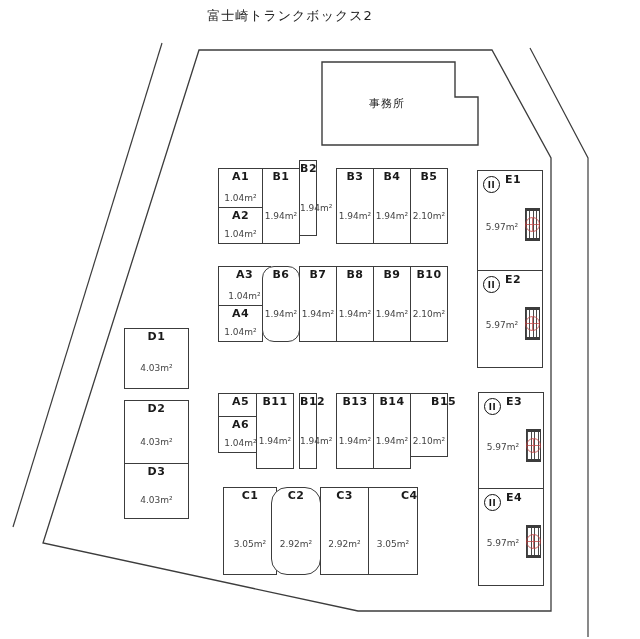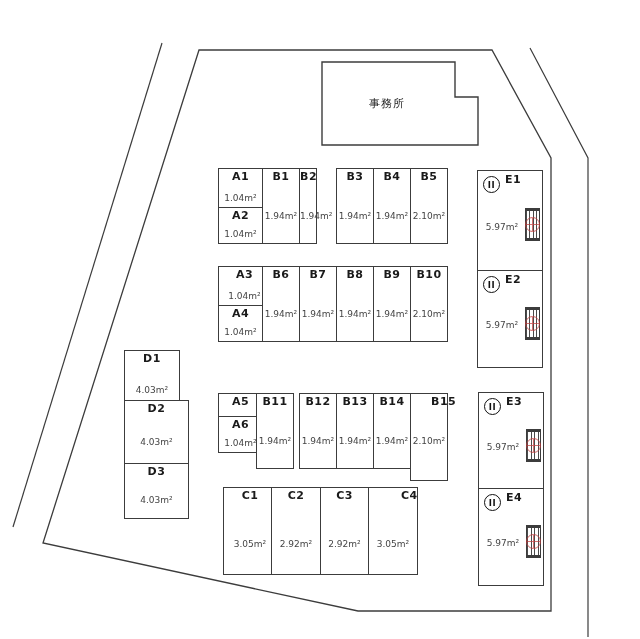--- a/index.html
+++ b/index.html
@@ -46,20 +46,21 @@
     background:
       linear-gradient(0deg,transparent 46%,rgba(194,59,59,.9) 46% 54%,transparent 54%),
       linear-gradient(90deg,transparent 44%,rgba(194,59,59,.9) 44% 56%,transparent 56%);
   }
 </style>
 </head>
 <body>
 
 <div class="canvas">
 
+  <div class="title">富士崎トランクボックス2</div>
 
   <svg class="lines" width="640" height="639" viewBox="0 0 640 639">
 
     <path d="M199,50 L492,50 L551,158 L551,611 L358,611 L43,543 Z" fill="none" stroke="#3c3c3c" stroke-width="1.3"></path>
 
     <path d="M162,43 L13,527" fill="none" stroke="#3c3c3c" stroke-width="1.2"></path>
     <path d="M530,48 L588,158 L588,637" fill="none" stroke="#3c3c3c" stroke-width="1.2"></path>
 
     <path d="M322,62 L455,62 L455,97 L478,97 L478,145 L322,145 Z" fill="#ffffff" stroke="#3c3c3c" stroke-width="1.4"></path>
   </svg>
@@ -72,21 +73,21 @@
         <span class="uarea" style="top: 24px;">1.04m²</span>
       </div>
       <div class="cell" style="left: 218px; top: 207px; width: 45px; height: 37px;">
         <span class="ulabel">A2</span>
         <span class="uarea" style="top: 21px;">1.04m²</span>
       </div>
       <div class="cell" style="left: 262px; top: 168px; width: 38px; height: 76px;">
         <span class="ulabel">B1</span>
         <span class="uarea" style="top: 42px;">1.94m²</span>
       </div>
-      <div class="cell" style="left: 299px; top: 168px; width: 18px; height: 76px;">
+      <div class="cell" style="left: 299px; top: 160px; width: 18px; height: 76px;">
         <span class="ulabel">B2</span>
         <span class="uarea" style="top: 42px;">1.94m²</span>
       </div>
       <div class="cell" style="left: 336px; top: 168px; width: 38px; height: 76px;">
         <span class="ulabel">B3</span>
         <span class="uarea" style="top: 42px;">1.94m²</span>
       </div>
       <div class="cell" style="left: 373px; top: 168px; width: 38px; height: 76px;">
         <span class="ulabel">B4</span>
         <span class="uarea" style="top: 42px;">1.94m²</span>
@@ -96,21 +97,21 @@
         <span class="uarea" style="top: 42px;">2.10m²</span>
       </div>
       <div class="cell" style="left: 218px; top: 266px; width: 53px; height: 40px;">
         <span class="ulabel">A3</span>
         <span class="uarea" style="top: 24px;">1.04m²</span>
       </div>
       <div class="cell" style="left: 218px; top: 305px; width: 45px; height: 37px;">
         <span class="ulabel">A4</span>
         <span class="uarea" style="top: 21px;">1.04m²</span>
       </div>
-      <div class="cell" style="left: 262px; top: 266px; width: 38px; height: 76px;">
+      <div class="cell" style="left: 262px; top: 266px; width: 38px; height: 76px; border-radius: 12px;">
         <span class="ulabel">B6</span>
         <span class="uarea" style="top: 42px;">1.94m²</span>
       </div>
       <div class="cell" style="left: 299px; top: 266px; width: 38px; height: 76px;">
         <span class="ulabel">B7</span>
         <span class="uarea" style="top: 42px;">1.94m²</span>
       </div>
       <div class="cell" style="left: 336px; top: 266px; width: 38px; height: 76px;">
         <span class="ulabel">B8</span>
         <span class="uarea" style="top: 42px;">1.94m²</span>
@@ -128,53 +129,53 @@
         <span class="uarea" style="top: 24px;">1.04m²</span>
       </div>
       <div class="cell" style="left: 218px; top: 416px; width: 45px; height: 37px;">
         <span class="ulabel">A6</span>
         <span class="uarea" style="top: 21px;">1.04m²</span>
       </div>
       <div class="cell" style="left: 256px; top: 393px; width: 38px; height: 76px;">
         <span class="ulabel">B11</span>
         <span class="uarea" style="top: 42px;">1.94m²</span>
       </div>
-      <div class="cell" style="left: 299px; top: 393px; width: 38px; height: 76px;">
+      <div class="cell" style="left: 299px; top: 393px; width: 18px; height: 76px;">
         <span class="ulabel">B12</span>
         <span class="uarea" style="top: 42px;">1.94m²</span>
       </div>
       <div class="cell" style="left: 336px; top: 393px; width: 38px; height: 76px;">
         <span class="ulabel">B13</span>
         <span class="uarea" style="top: 42px;">1.94m²</span>
       </div>
       <div class="cell" style="left: 373px; top: 393px; width: 38px; height: 76px;">
         <span class="ulabel">B14</span>
         <span class="uarea" style="top: 42px;">1.94m²</span>
       </div>
-      <div class="cell" style="left: 410px; top: 393px; width: 38px; height: 88px; padding-left: 20px;">
+      <div class="cell" style="left: 410px; top: 393px; width: 38px; height: 64px; padding-left: 20px;">
         <span class="ulabel">B15</span>
         <span class="uarea" style="top: 42px;">2.10m²</span>
       </div>
       <div class="cell" style="left: 223px; top: 487px; width: 54px; height: 88px;">
         <span class="ulabel">C1</span>
         <span class="uarea" style="top: 51px;">3.05m²</span>
       </div>
-      <div class="cell" style="left: 271px; top: 487px; width: 50px; height: 88px;">
+      <div class="cell" style="left: 271px; top: 487px; width: 50px; height: 88px; border-radius: 16px;">
         <span class="ulabel">C2</span>
         <span class="uarea" style="top: 51px;">2.92m²</span>
       </div>
       <div class="cell" style="left: 320px; top: 487px; width: 49px; height: 88px;">
         <span class="ulabel">C3</span>
         <span class="uarea" style="top: 51px;">2.92m²</span>
       </div>
       <div class="cell" style="left: 368px; top: 487px; width: 50px; height: 88px; padding-left: 32px;">
         <span class="ulabel">C4</span>
         <span class="uarea" style="top: 51px;">3.05m²</span>
       </div>
-      <div class="cell" style="left: 124px; top: 350px; width: 56px; height: 61px;">
+      <div class="cell" style="left: 124px; top: 328px; width: 65px; height: 61px;">
         <span class="ulabel">D1</span>
         <span class="uarea" style="top: 34px;">4.03m²</span>
       </div>
       <div class="cell" style="left: 124px; top: 400px; width: 65px; height: 64px;">
         <span class="ulabel">D2</span>
         <span class="uarea" style="top: 36px;">4.03m²</span>
       </div>
       <div class="cell" style="left: 124px; top: 463px; width: 65px; height: 56px;">
         <span class="ulabel">D3</span>
         <span class="uarea" style="top: 31px;">4.03m²</span>

